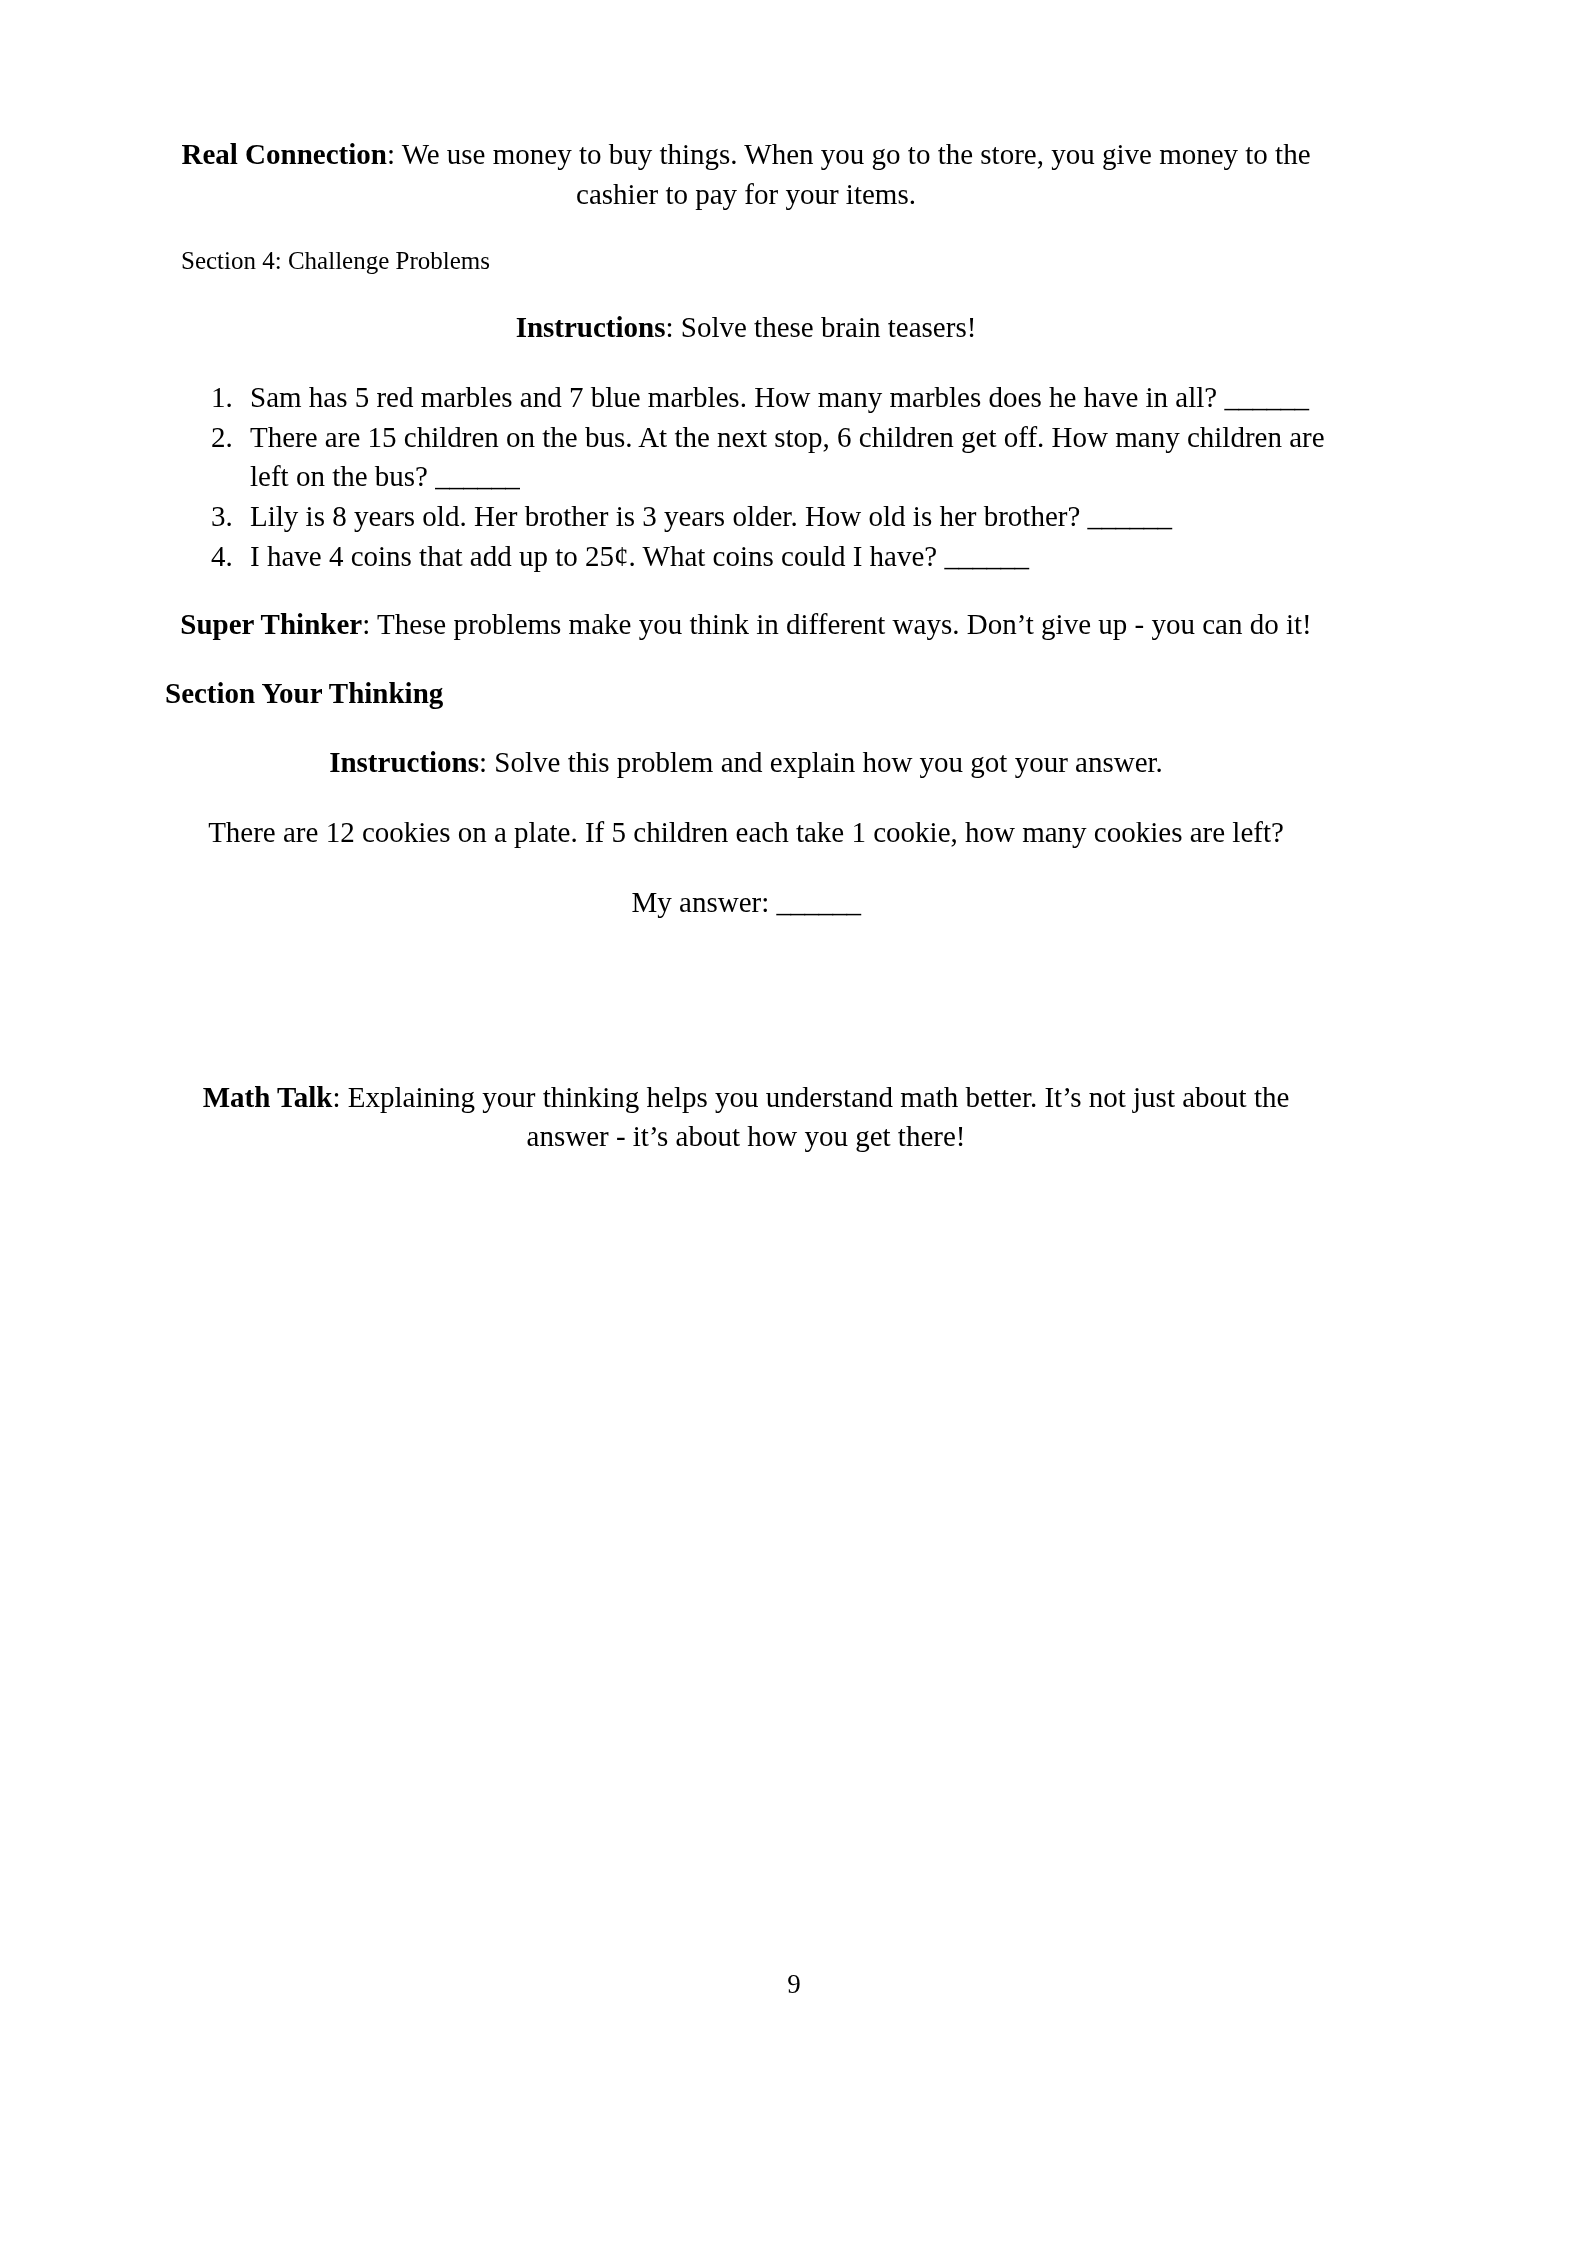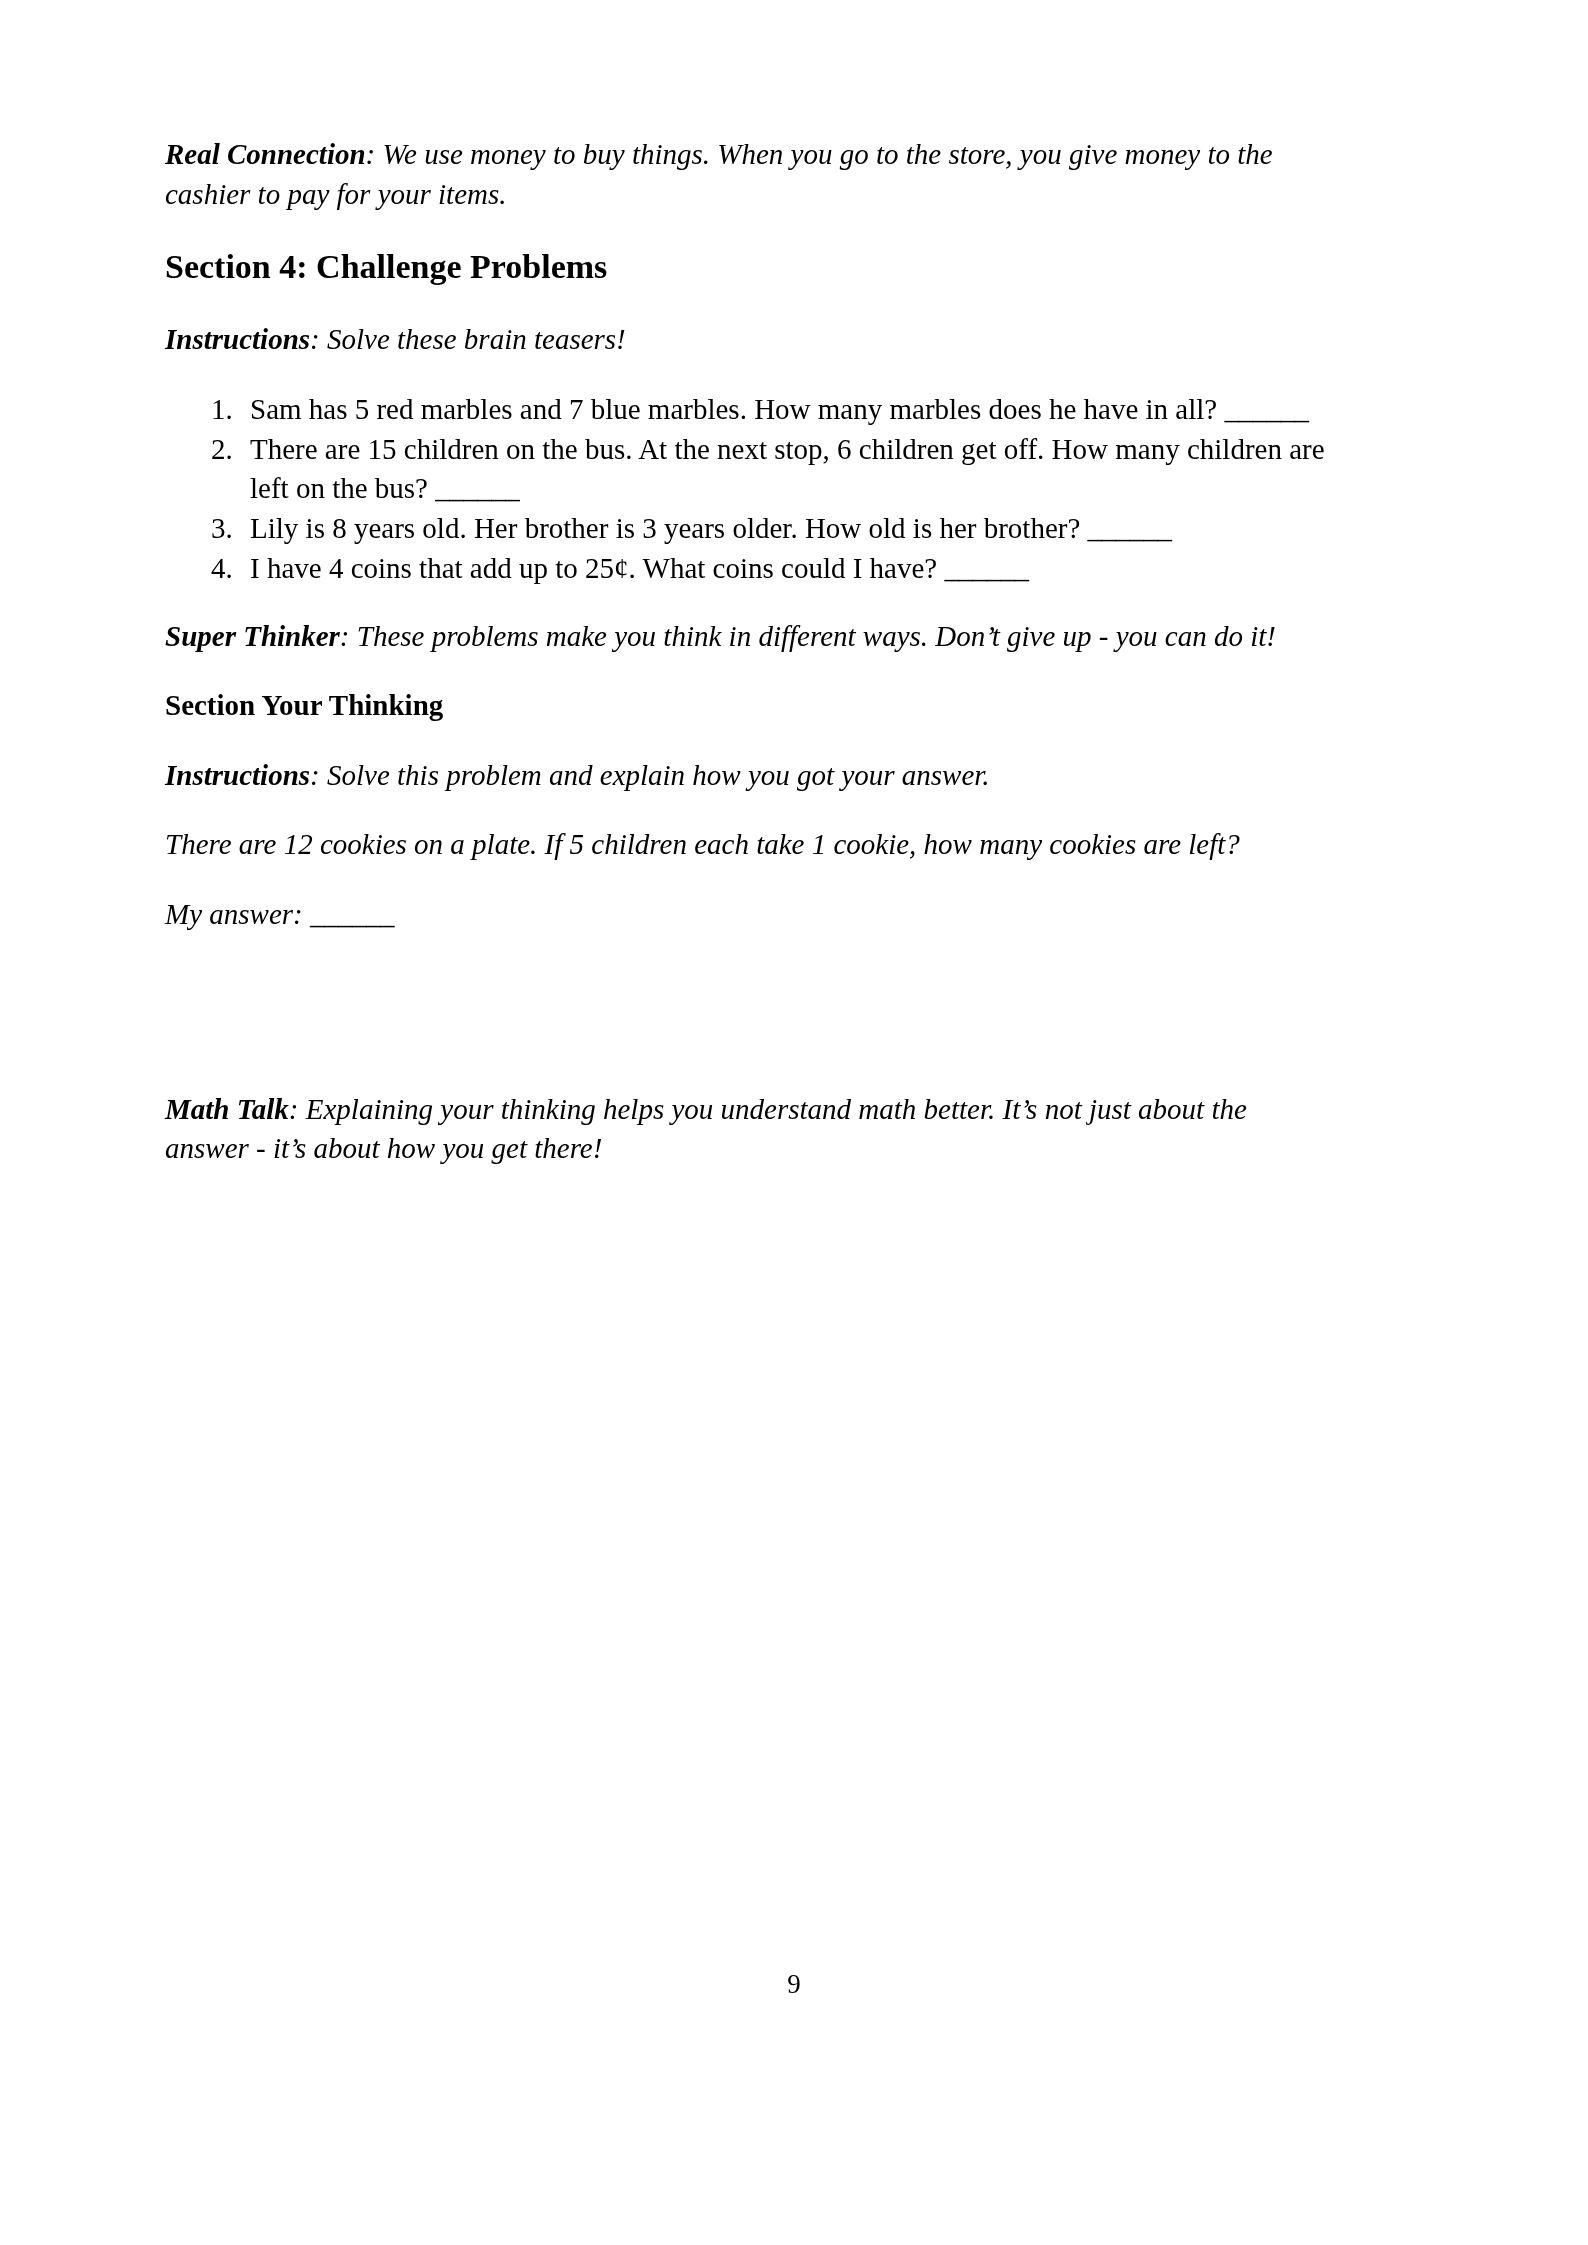--- a/index.html
+++ b/index.html
@@ -29,30 +29,30 @@
     left: 165px;
     top: 135px;
     width: 1162px;
   }
   p, h2, h3 {
     margin: 0;
   }
   .para {
     font-size: 29px;
     line-height: 1.37;
-    text-align: left;
+    text-align: center;
     margin-bottom: 30px;
-    font-style: italic;
   }
   .section-heading {
-    font-size: 34px;
-    font-weight: bold;
+    font-size: 25px;
+    font-weight: normal;
     line-height: 1.35;
     margin-top: 20px;
     margin-bottom: 30px;
+    margin-left: 16px;
   }
   .sub-heading {
     font-size: 29px;
     font-weight: bold;
     line-height: 1.35;
     margin-top: 20px;
     margin-bottom: 30px;
   }
   .lead {
     font-weight: bold;

